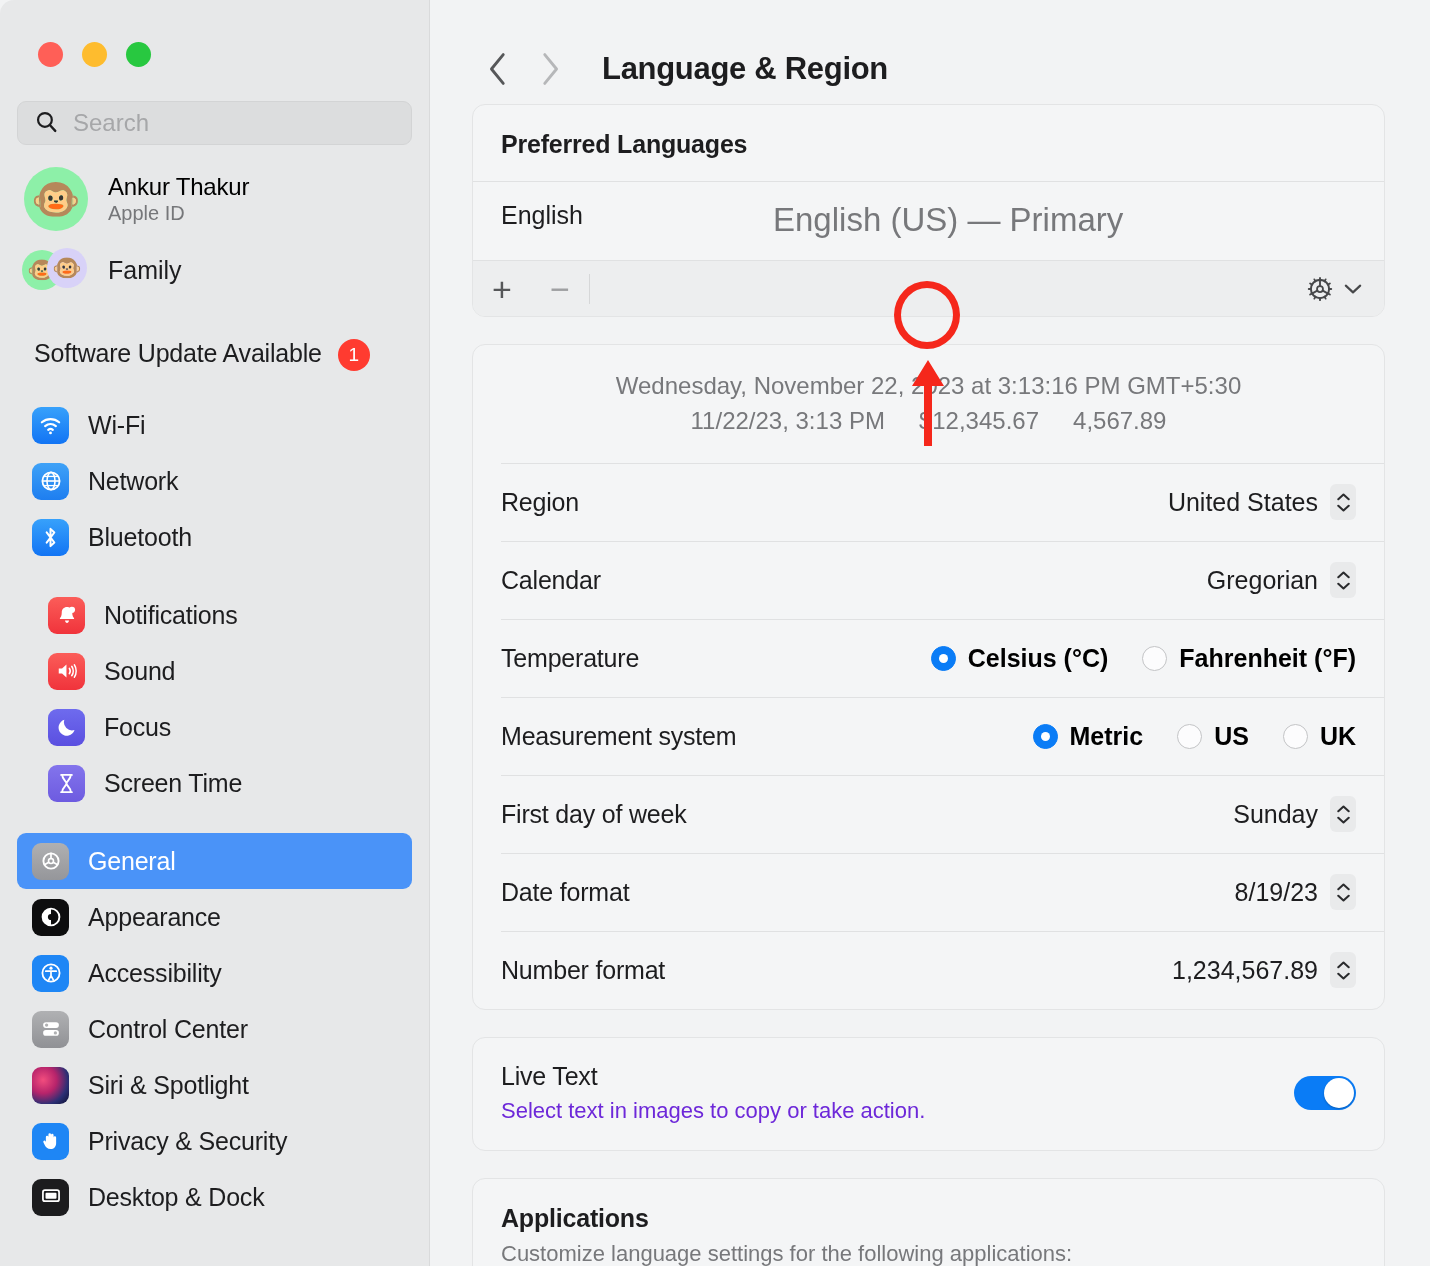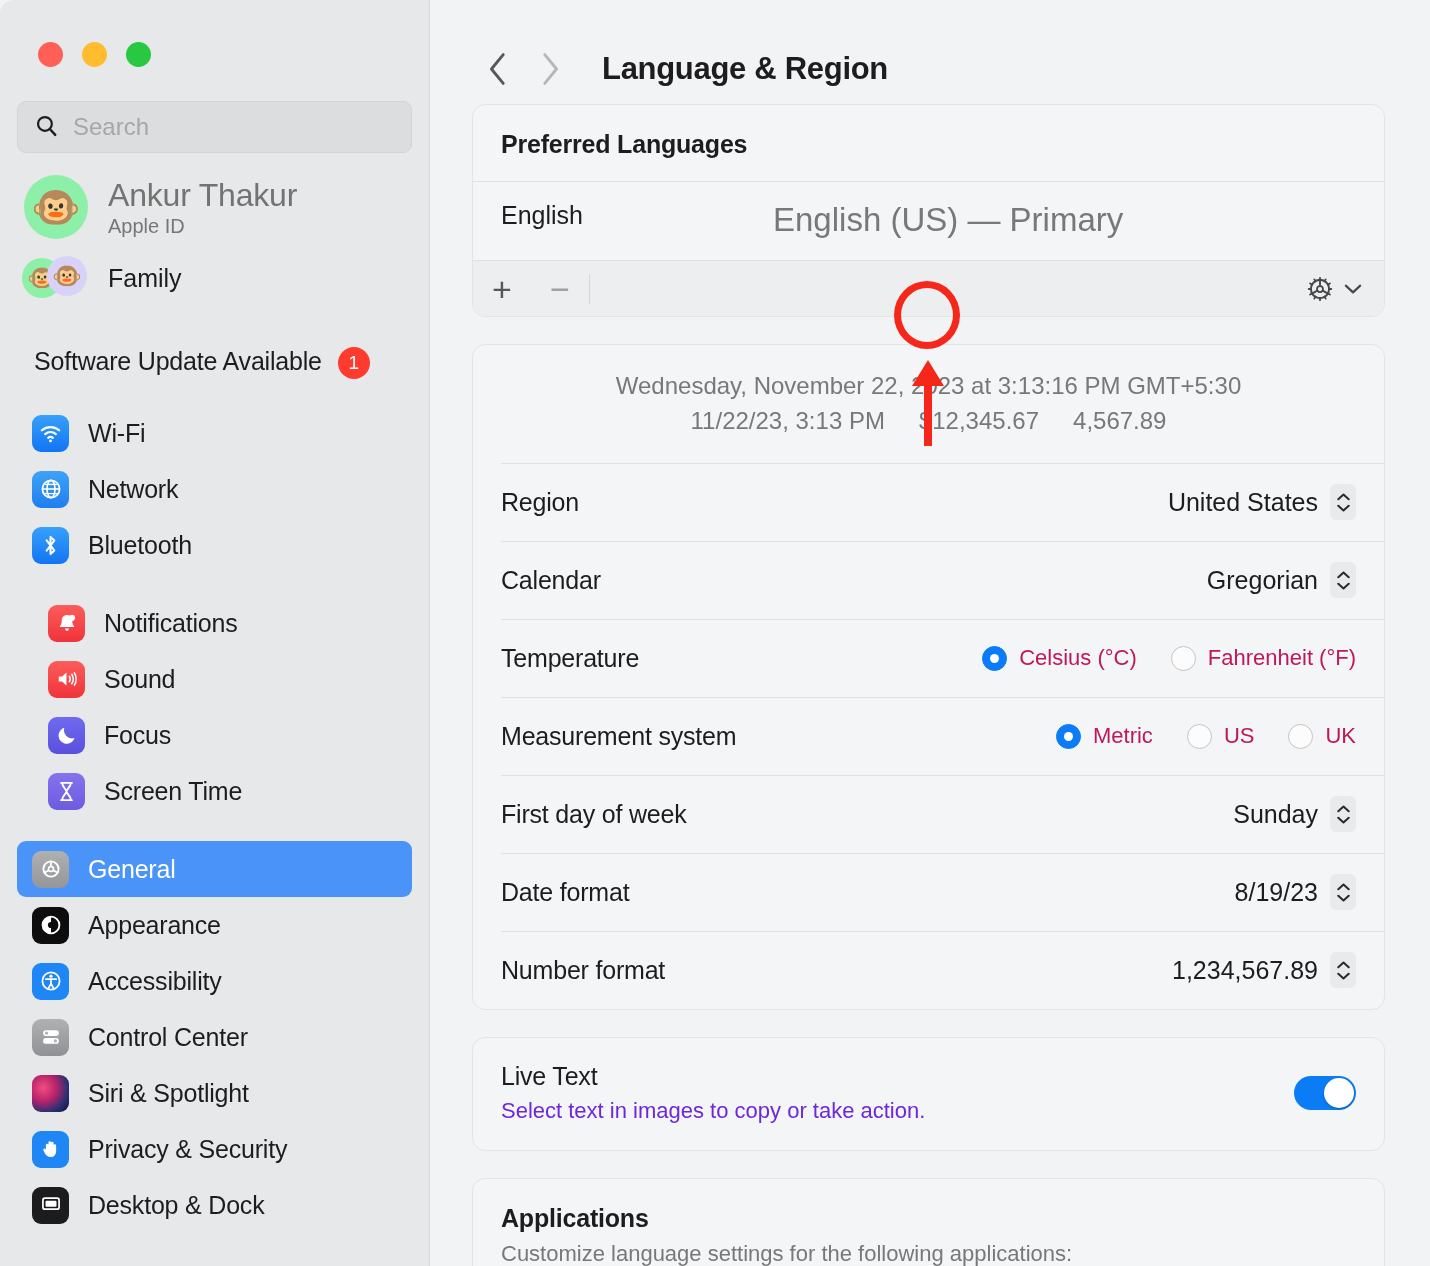--- a/index.html
+++ b/index.html
@@ -21,38 +21,38 @@
     border-top-left-radius:14px;
   }
   .traffic { display:flex; gap:19px; padding:42px 0 0 38px; }
   .light { width:25px; height:25px; border-radius:50%; }
   .light.red    { background:#FF5F57; }
   .light.yellow { background:#FEBC2E; }
   .light.green  { background:#28C840; }
 
   .search-wrap { margin:34px 17px 0 17px; }
   .search-box {
-    height:52px; background:#DCDDDE; border:1px solid #D3D4D5;
+    height:44px; background:#DCDDDE; border:1px solid #D3D4D5;
     border-radius:9px; display:flex; align-items:center; padding:0 16px; gap:14px;
   }
   .search-box svg { flex:0 0 auto; }
   .search-input {
     border:none; outline:none; background:transparent;
     font-family:"Liberation Sans", sans-serif; font-size:24px; color:#1d1d1f;
     width:100%;
   }
   .search-input::placeholder { color:#A6A7A9; }
 
   .account { display:flex; align-items:center; gap:20px; padding:22px 0 0 24px; cursor:default; }
   .avatar-lg {
     width:64px; height:64px; border-radius:50%; background:#8DF0A8;
     display:flex; align-items:center; justify-content:center; font-size:40px; line-height:1;
   }
   .acct-text { display:flex; flex-direction:column; gap:1px; }
-  .acct-name { font-size:32px; color:#737373; letter-spacing:-0.2px; }
+  .acct-name { font-size:24px; color:#000000; letter-spacing:-0.2px; }
   .acct-sub  { font-size:20px; color:#76777A; }
 
   .family-row { display:flex; align-items:center; gap:16px; padding:16px 0 0 22px; }
   .family-avatars { position:relative; width:70px; height:46px; }
   .fa { position:absolute; width:40px; height:40px; border-radius:50%;
         display:flex; align-items:center; justify-content:center; font-size:24px; line-height:1; }
   .fa.one { left:0;  top:3px; background:#8DF0A8; }
   .fa.two { left:25px; top:1px; background:#D8D2F8; }
   .family-label { font-size:25px; color:#1d1d1f; }
 
@@ -152,21 +152,21 @@
 
   .radios { display:flex; align-items:center; gap:34px; }
   .radio-item { display:flex; align-items:center; gap:12px; cursor:default; }
   .radio {
     width:25px; height:25px; border-radius:50%; flex:0 0 auto;
     background:#FCFCFD; border:1px solid #C3C4C6;
     display:flex; align-items:center; justify-content:center;
   }
   .radio.on { background:#0A7CF6; border-color:#0A7CF6; }
   .radio.on::after { content:""; width:9px; height:9px; border-radius:50%; background:#fff; }
-  .radio-label { font-size:22px; color:#be185d; }
+  .radio-label { font-size:25px; color:#000000;font-weight:bold; }
 
   .livetext-row { display:flex; align-items:center; justify-content:space-between; padding:24px 28px 26px 28px; }
   .lt-title { font-size:25px; color:#1d1d1f; margin-bottom:7px; letter-spacing:-0.2px; }
   .lt-sub { font-size:22px; color:#6d28d9; }
   .toggle {
     width:62px; height:34px; border-radius:17px; background:#0A7CF6;
     position:relative; cursor:default; flex:0 0 auto;
   }
   .toggle::after {
     content:""; position:absolute; top:2px; right:2px;

